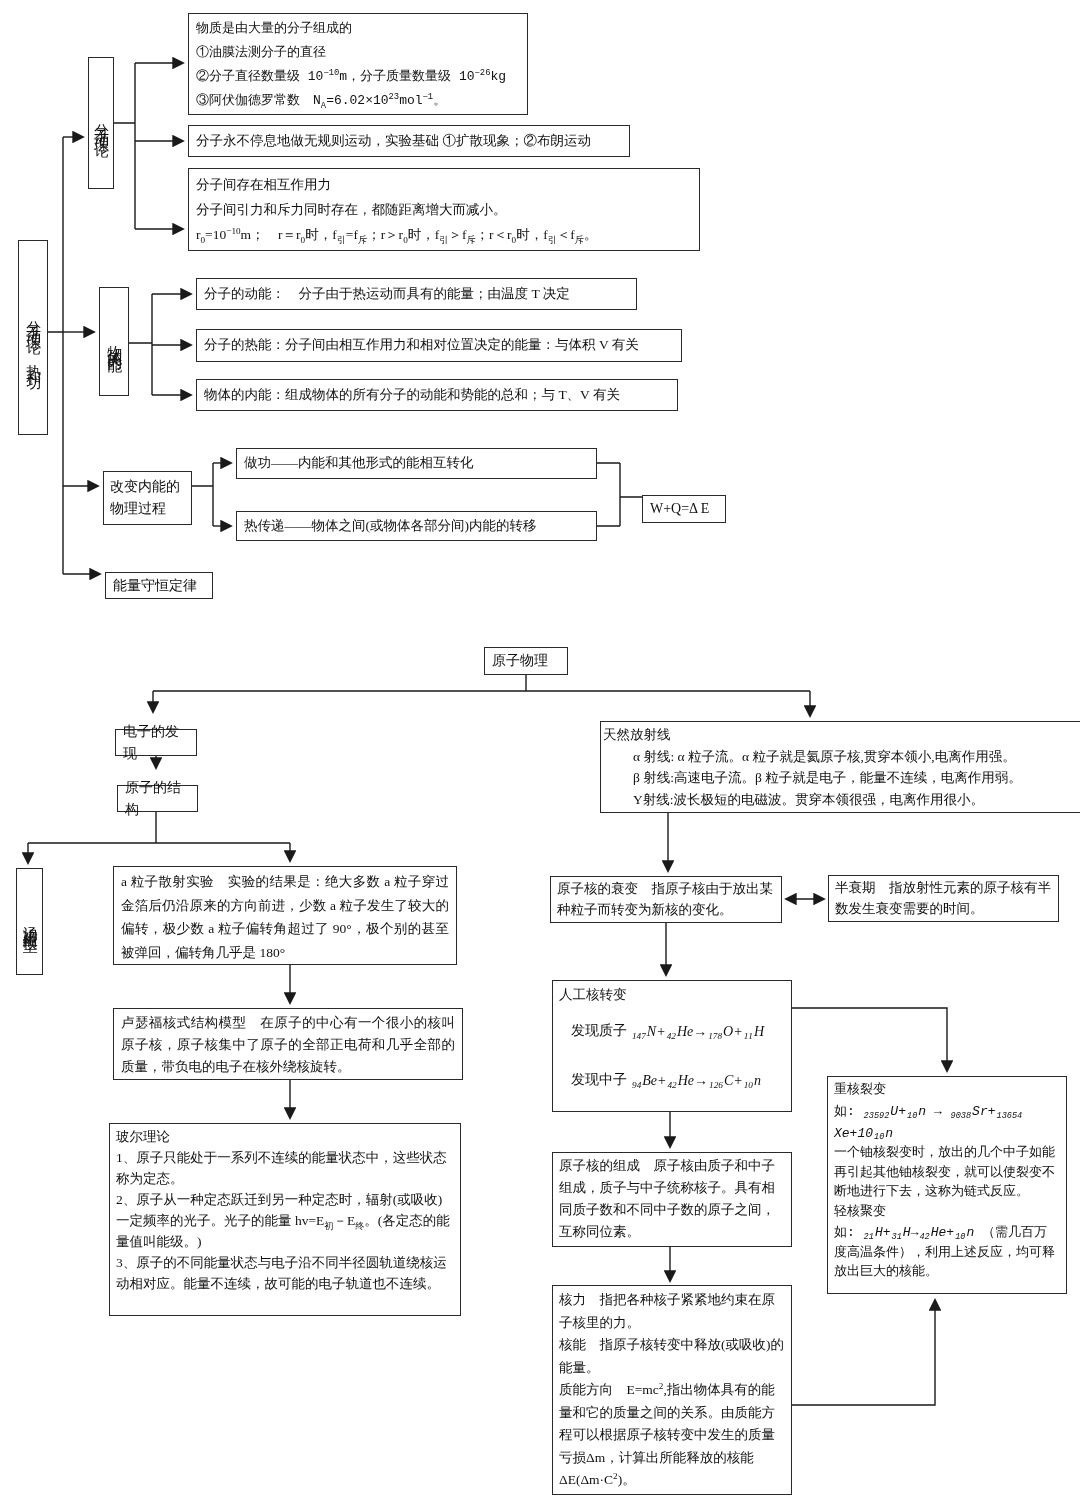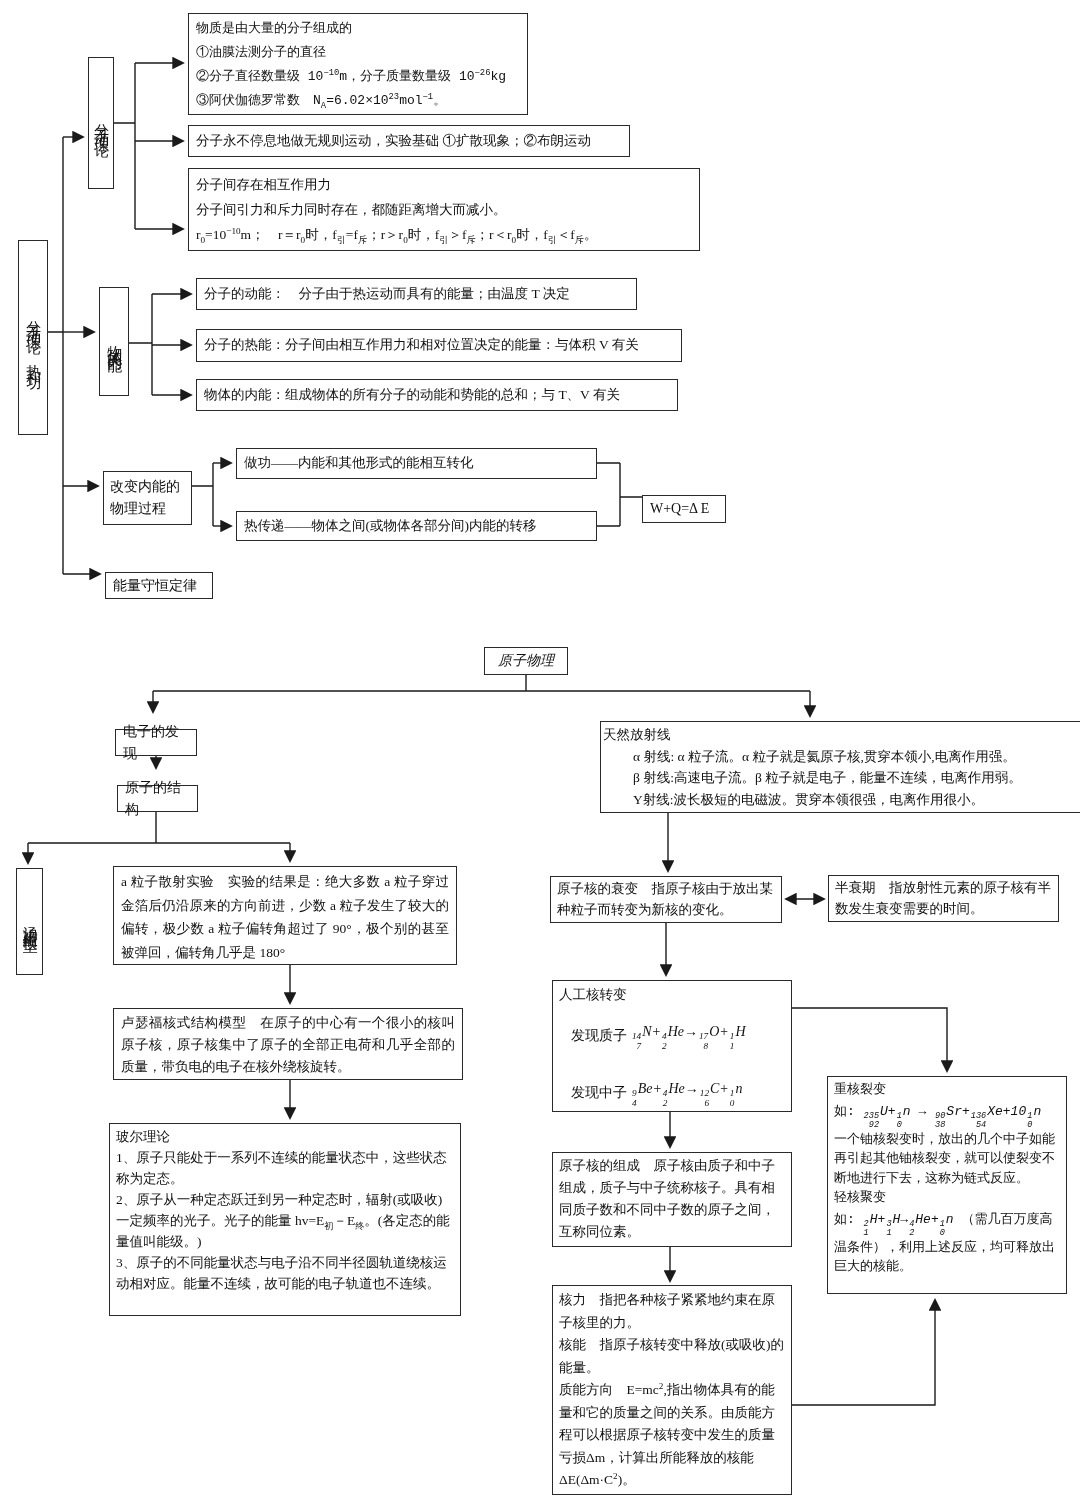--- a/index.html
+++ b/index.html
@@ -13,25 +13,25 @@
   }
   #wires{position:absolute;left:0;top:0;width:1080px;height:1507px;}
   .box{
     position:absolute;box-sizing:border-box;border:1.5px solid var(--border);
     background:var(--background);display:flex;flex-direction:column;justify-content:center;
     padding:3px 7px;font-size:13.5px;line-height:1.55;color:var(--text);
   }
   .top{justify-content:flex-start;}
   .vert{align-items:center;justify-content:center;padding:4px 1px;}
   .vert .vtxt{writing-mode:vertical-rl;text-orientation:upright;letter-spacing:5px;font-size:15px;}
-  .ctrh{align-items:center;text-align:center;font-style:italic;}
+  .ctrh{align-items:flex-start;text-align:center;}
   .ln{margin:0;}
   .ind{padding-left:30px;}
   sup,sub{font-size:0.68em;line-height:0;}
-  .stk{display:inline-flex;flex-direction:column;justify-content:center;
+  .stk{display:inline-flex;flex-direction:row;justify-content:center;
        vertical-align:-0.32em;font-size:0.66em;line-height:1.05;text-align:right;margin:12px 1px 0 1px;}
   .it{font-style:italic;}
   .row{display:flex;align-items:center;gap:4px;padding-left:12px;}
   .rlabel{white-space:nowrap;}
   .f14{font-size:14px;margin-top:12px;}
   .f13{font-size:13px;font-family:Liberation Mono, monospace;}
 </style>
 </head>
 <body>
 

